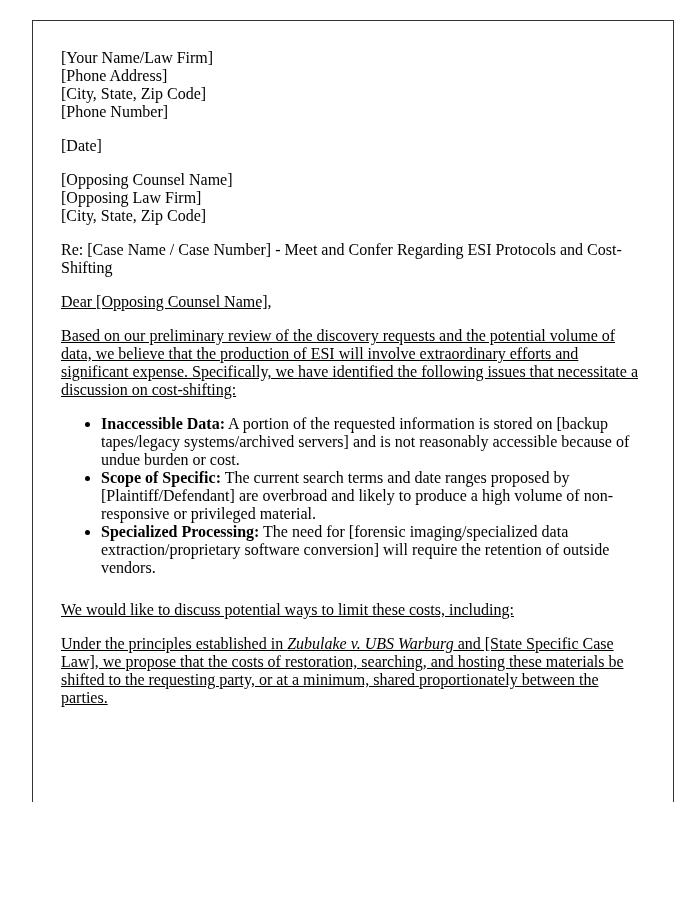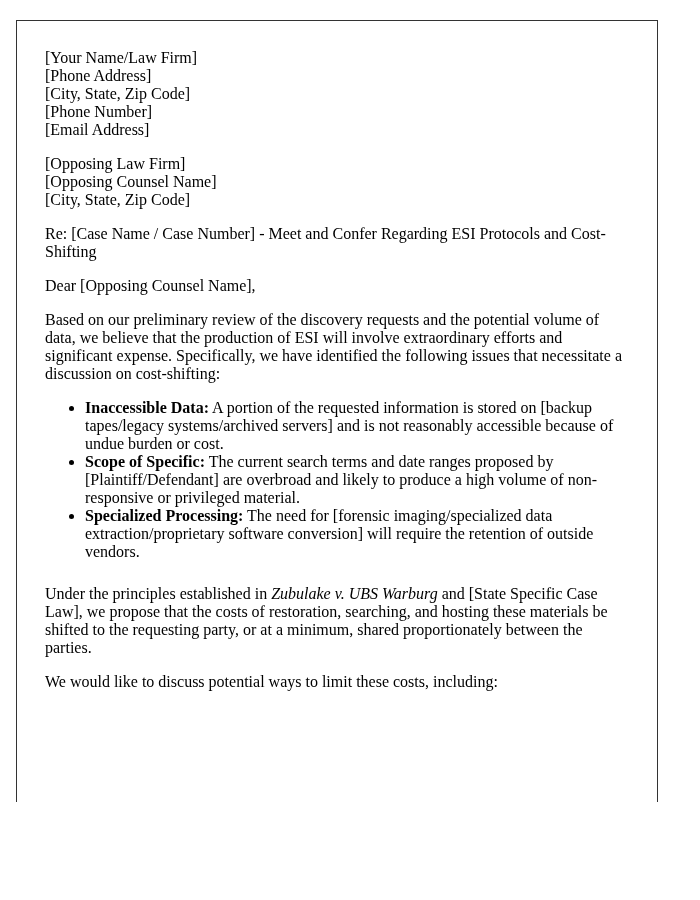--- a/index.html
+++ b/index.html
@@ -10,21 +10,21 @@
     body {
       width: 700px;
       height: 900px;
       position: relative;
       overflow: hidden;
       font-family: "Liberation Serif", "DejaVu Serif", serif;
       color: #000000;
     }
     .viewport {
       position: absolute;
-      left: 16px;
+      left: 32px;
       top: 20px;
       width: 642px;
       height: 782px;
       overflow: hidden;
     }
     .page {
       box-sizing: border-box;
       width: 642px;
       border: 1px solid #333333;
       border-bottom: none;
@@ -34,20 +34,21 @@
       min-height: 900px;
     }
     .block {
       margin: 0 0 16px 0;
     }
     .line {
       display: block;
     }
     p {
       margin: 0 0 16px 0;
+      text-decoration: underline;
     }
     .subject {
       font-weight: normal;
       margin-bottom: 16px;
     }
     ul.issues {
       margin: 0 0 24px 0;
       padding-left: 40px;
     }
     ul.issues li {
@@ -65,41 +66,41 @@
 <body>
 
 <div class="viewport">
   <div class="page">
 
     <div class="block">
       <span class="line">[Your Name/Law Firm]</span>
       <span class="line">[Phone Address]</span>
       <span class="line">[City, State, Zip Code]</span>
       <span class="line">[Phone Number]</span>
-      <span class="line">[Email Address]</span>
     </div>
 
+    <div class="block">[Date]</div>
 
     <div class="block">
+      <span class="line">[Opposing Counsel Name]</span>
       <span class="line">[Opposing Law Firm]</span>
-      <span class="line">[Opposing Counsel Name]</span>
       <span class="line">[City, State, Zip Code]</span>
     </div>
 
     <div class="subject">Re: [Case Name / Case Number] - Meet and Confer Regarding ESI Protocols and Cost-Shifting</div>
 
     <p>Dear [Opposing Counsel Name],</p>
 
 
     <p>Based on our preliminary review of the discovery requests and the potential volume of data, we believe that the production of ESI will involve extraordinary efforts and significant expense. Specifically, we have identified the following issues that necessitate a discussion on cost-shifting:</p>
 
     <ul class="issues">
       <li><span class="issue-title">Inaccessible Data:</span><span> A portion of the requested information is stored on [backup tapes/legacy systems/archived servers] and is not reasonably accessible because of undue burden or cost.</span></li>
       <li><span class="issue-title">Scope of Specific:</span><span> The current search terms and date ranges proposed by [Plaintiff/Defendant] are overbroad and likely to produce a high volume of non-responsive or privileged material.</span></li>
       <li><span class="issue-title">Specialized Processing:</span><span> The need for [forensic imaging/specialized data extraction/proprietary software conversion] will require the retention of outside vendors.</span></li>
     </ul>
 
+    <p>We would like to discuss potential ways to limit these costs, including:</p>
+
     <p><span>Under the principles established in </span><em class="case-cite">Zubulake v. UBS Warburg</em><span> and [State Specific Case Law], we propose that the costs of restoration, searching, and hosting these materials be shifted to the requesting party, or at a minimum, shared proportionately between the parties.</span></p>
-
-    <p>We would like to discuss potential ways to limit these costs, including:</p>
 
   </div>
 </div>
 
 </body></html>

